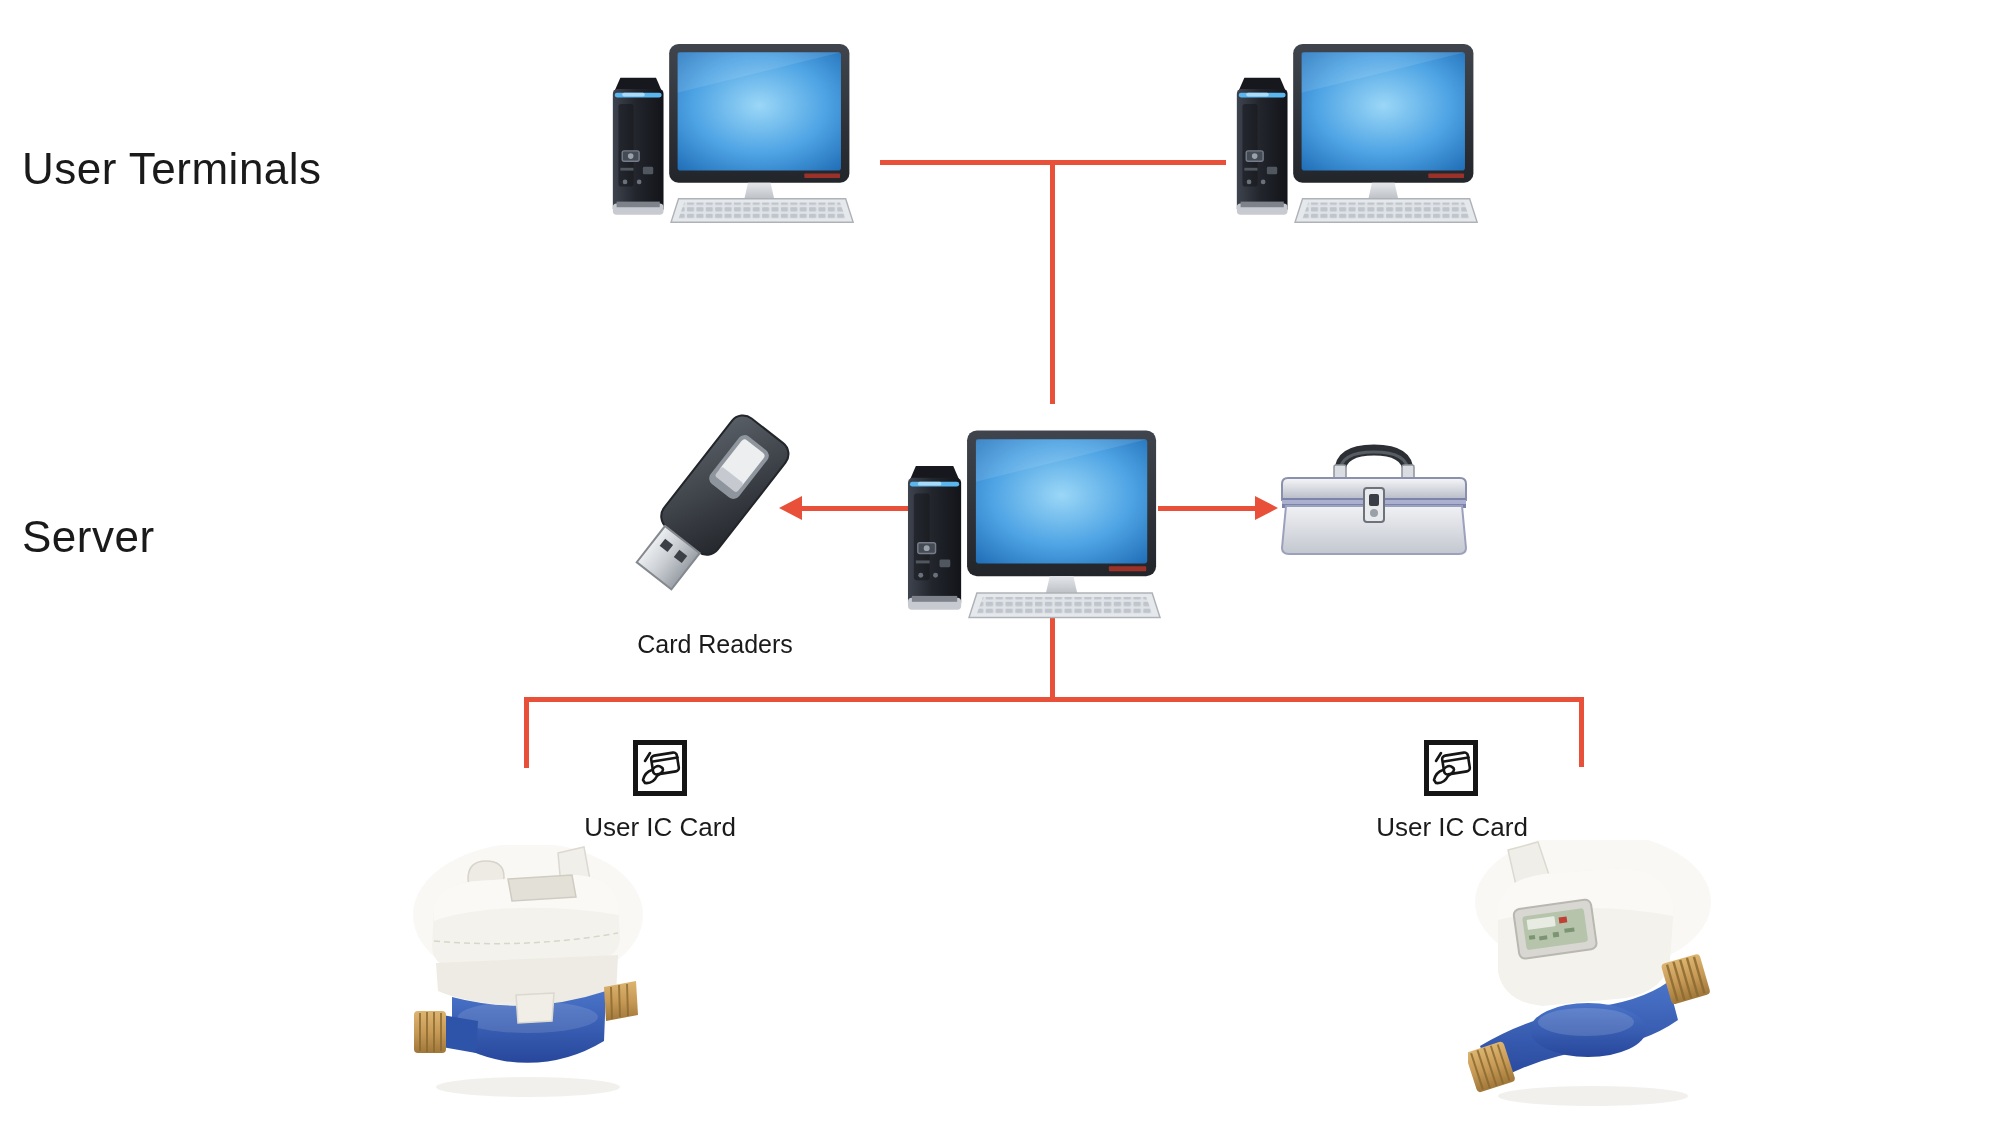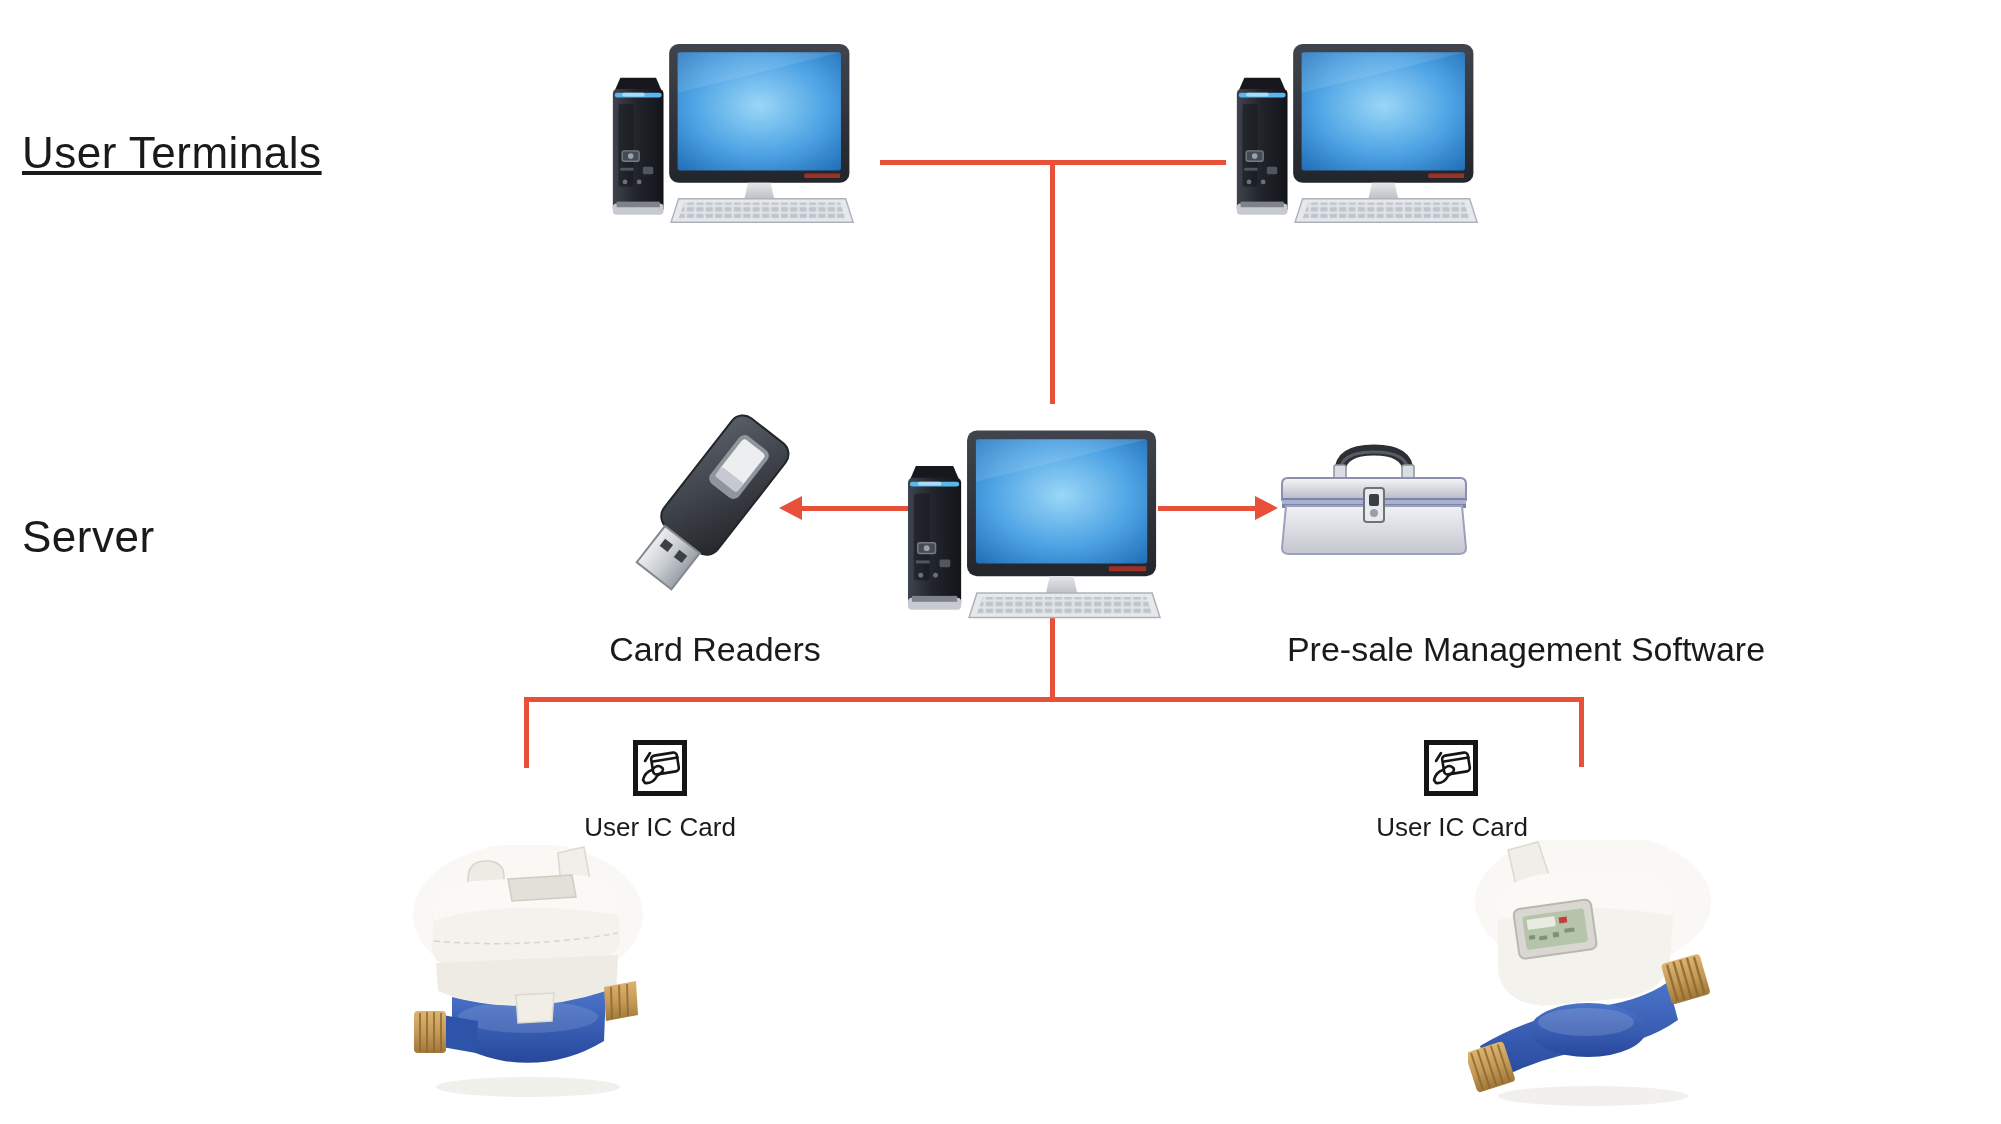--- a/index.html
+++ b/index.html
@@ -6,21 +6,21 @@
   #canvas{
     position:relative;
     width:2001px;height:1124px;
     background:#ffffff;
     overflow:hidden;
     font-family:"Liberation Sans", sans-serif;
     color:#1a1a1a;
   }
   .lbl{position:absolute;white-space:nowrap;color:#1a1a1a;font-weight:400;}
   .lbl-big{font-size:44px;letter-spacing:0.5px;}
-  .lbl-mid{font-size:34px;}
+  .lbl-mid{font-size:25px;}
   .lbl-sml{font-size:26px;}
   .centered{transform:translateX(-50%);text-align:center;}
   .lan-text{
     position:absolute;left:1055px;top:48px;width:250px;
     transform:translateX(-50%);
     font-size:42px;line-height:1.22;text-align:center;white-space:normal;
   }
   .conn{position:absolute;background:#E8503A;}
   .arrowhead{position:absolute;width:0;height:0;border-top:12px solid transparent;border-bottom:12px solid transparent;}
   .arrow-left{border-right:23px solid #E8503A;}
@@ -210,21 +210,21 @@
             <line x1="225" y1="119" x2="225" y2="159"></line>
             <line x1="232" y1="120" x2="232" y2="158"></line>
         </g>
       </g>
     </symbol>
   </defs>
 </svg>
 
 <div id="canvas">
 
-  <div class="lbl lbl-big" style="left:22px;top:128px;text-decoration:underline;">User Terminals</div>
+  <div class="lbl lbl-big" style="left:22px;top:144px;">User Terminals</div>
   <div class="lbl lbl-big" style="left:22px;top:512px;">Server</div>
 
 
   <div class="conn" style="left:880px;top:160px;width:346px;height:5px;"></div>
   <div class="conn" style="left:1050px;top:163px;width:5px;height:241px;"></div>
 
   <div class="conn" style="left:798px;top:506px;width:112px;height:5px;"></div>
   <div class="arrowhead arrow-left" style="left:779px;top:496px;"></div>
 
   <div class="conn" style="left:1158px;top:506px;width:99px;height:5px;"></div>
@@ -246,21 +246,20 @@
       <use href="#sym-usb"></use>
     </svg>
   <svg class="asset" style="left:906px;top:428px;width:256px;height:194px;">
       <use href="#sym-pc"></use>
     </svg>
   <svg class="asset" style="left:1278px;top:444px;width:192px;height:118px;">
       <use href="#sym-toolbox"></use>
     </svg>
 
   <div class="lbl lbl-mid centered" style="left:715px;top:630px;">Card Readers</div>
-  <div class="lbl lbl-mid centered" style="left:1526px;top:630px;">Pre-sale Management Software</div>
 
   <svg class="asset" style="left:633px;top:740px;width:54px;height:56px;">
       <use href="#sym-iccard"></use>
     </svg>
   <svg class="asset" style="left:1424px;top:740px;width:54px;height:56px;">
       <use href="#sym-iccard"></use>
     </svg>
 
   <div class="lbl lbl-sml centered" style="left:660px;top:812px;">User IC Card</div>
   <div class="lbl lbl-sml centered" style="left:1452px;top:812px;">User IC Card</div>

